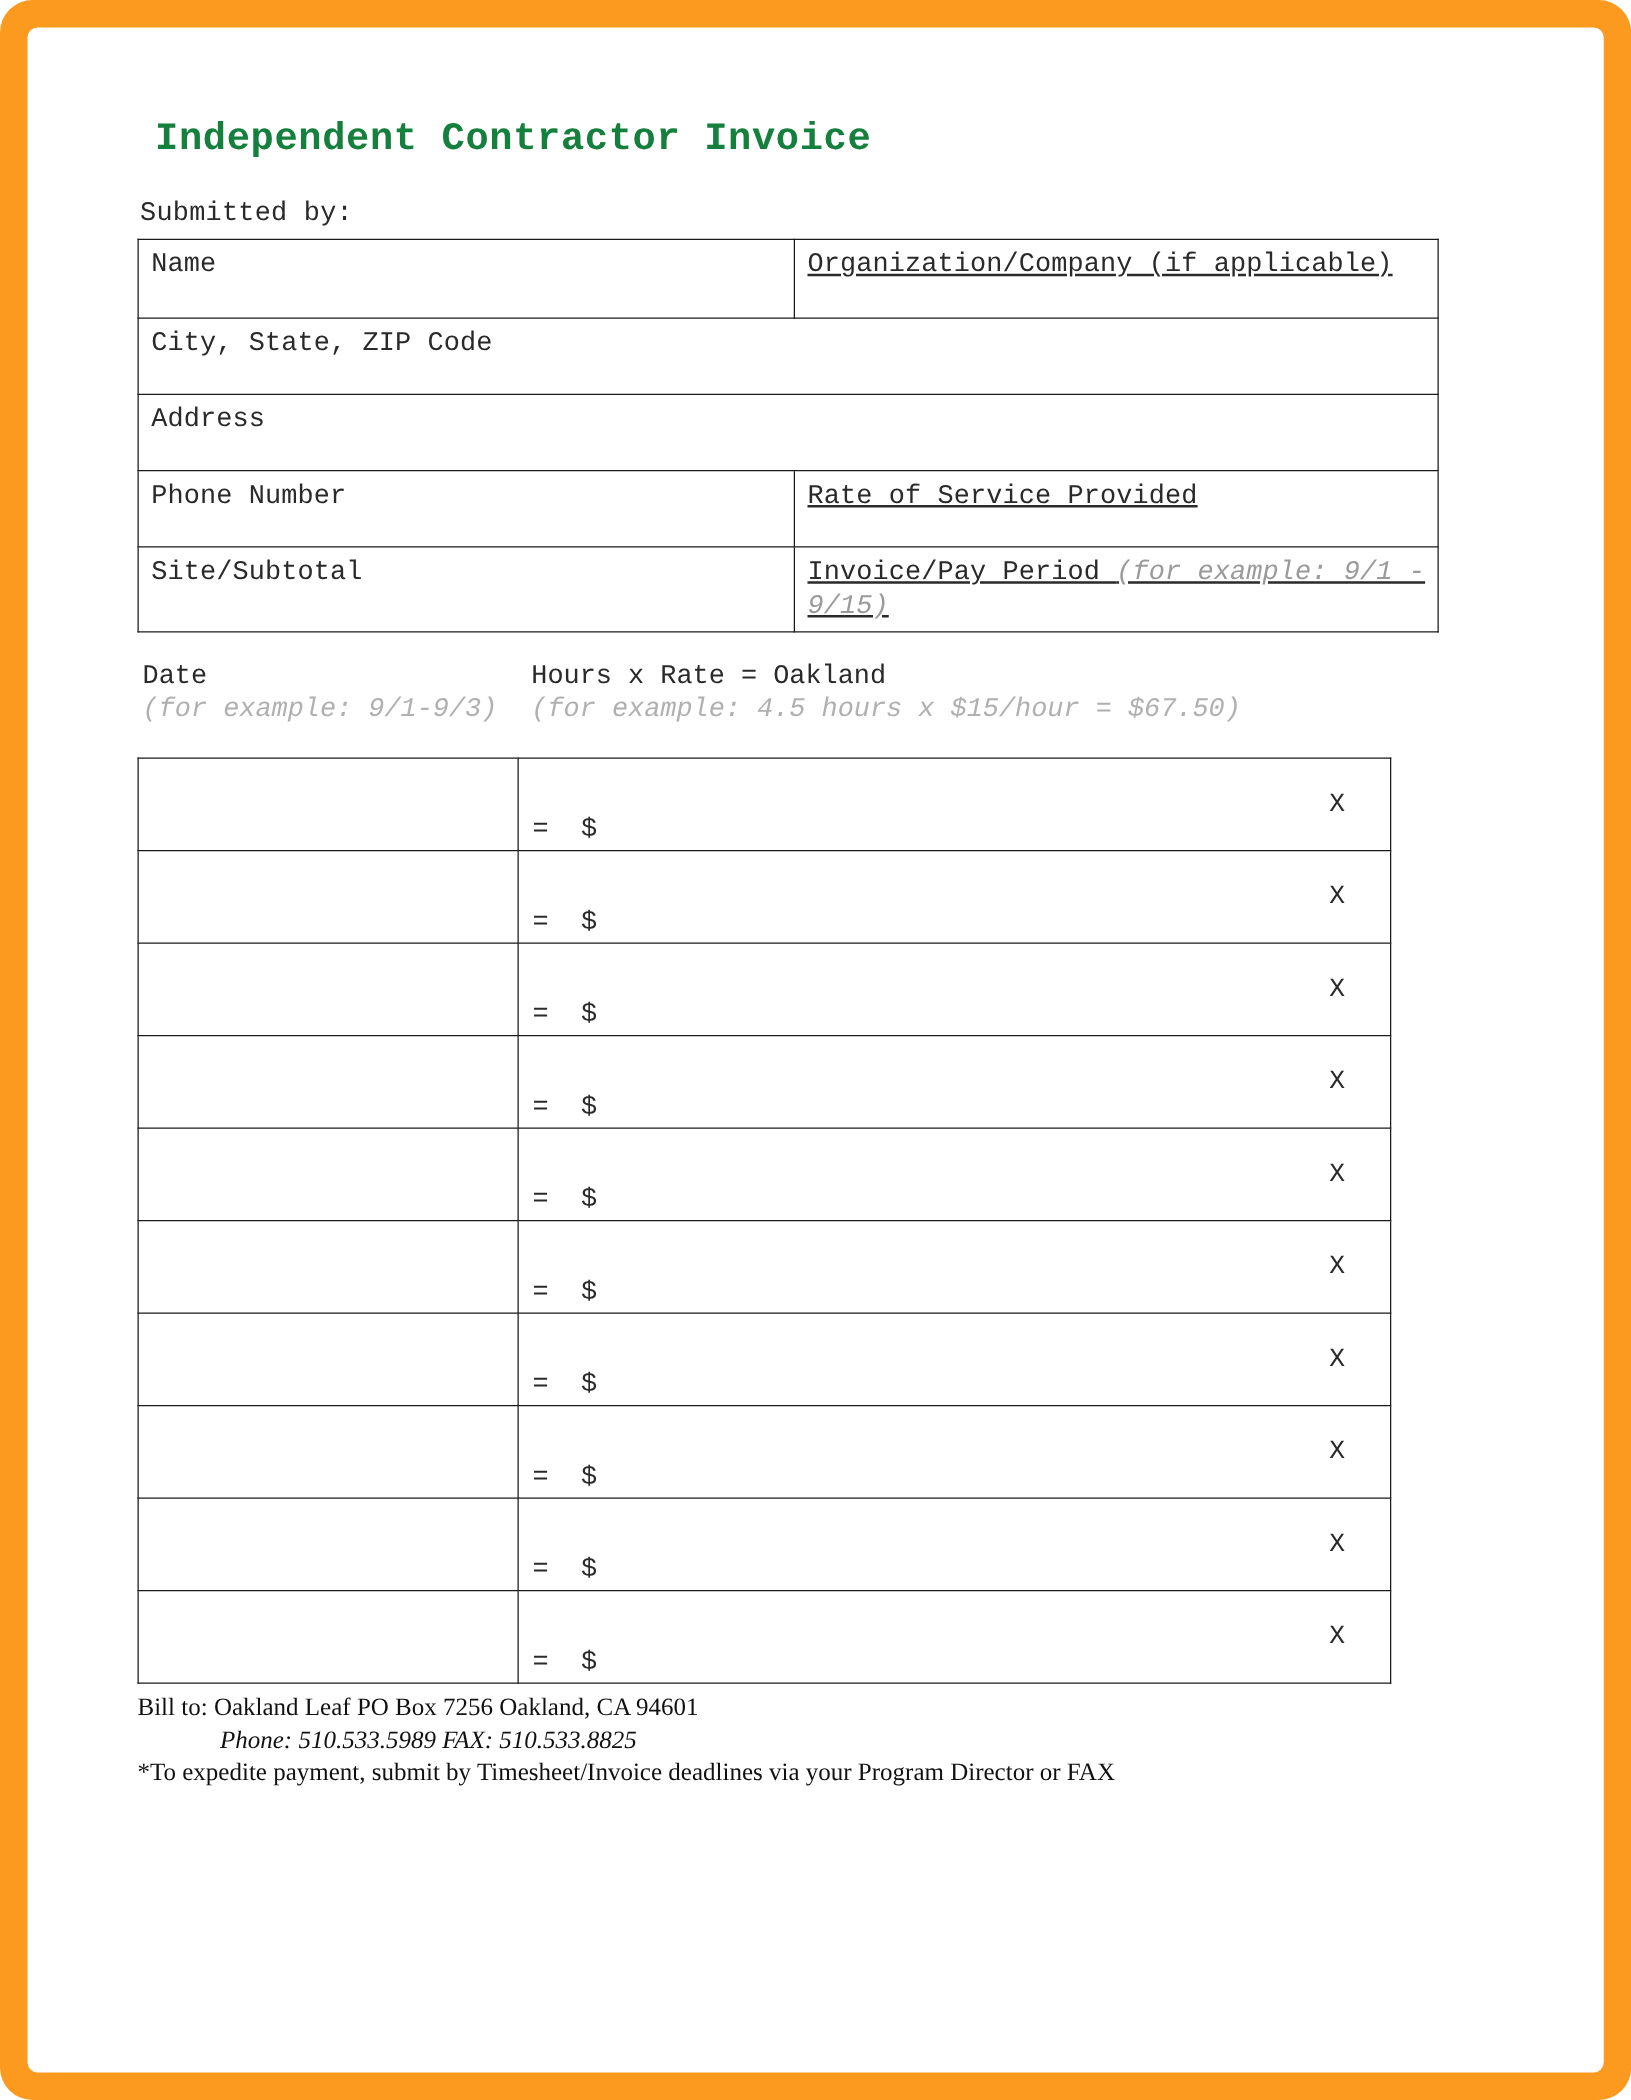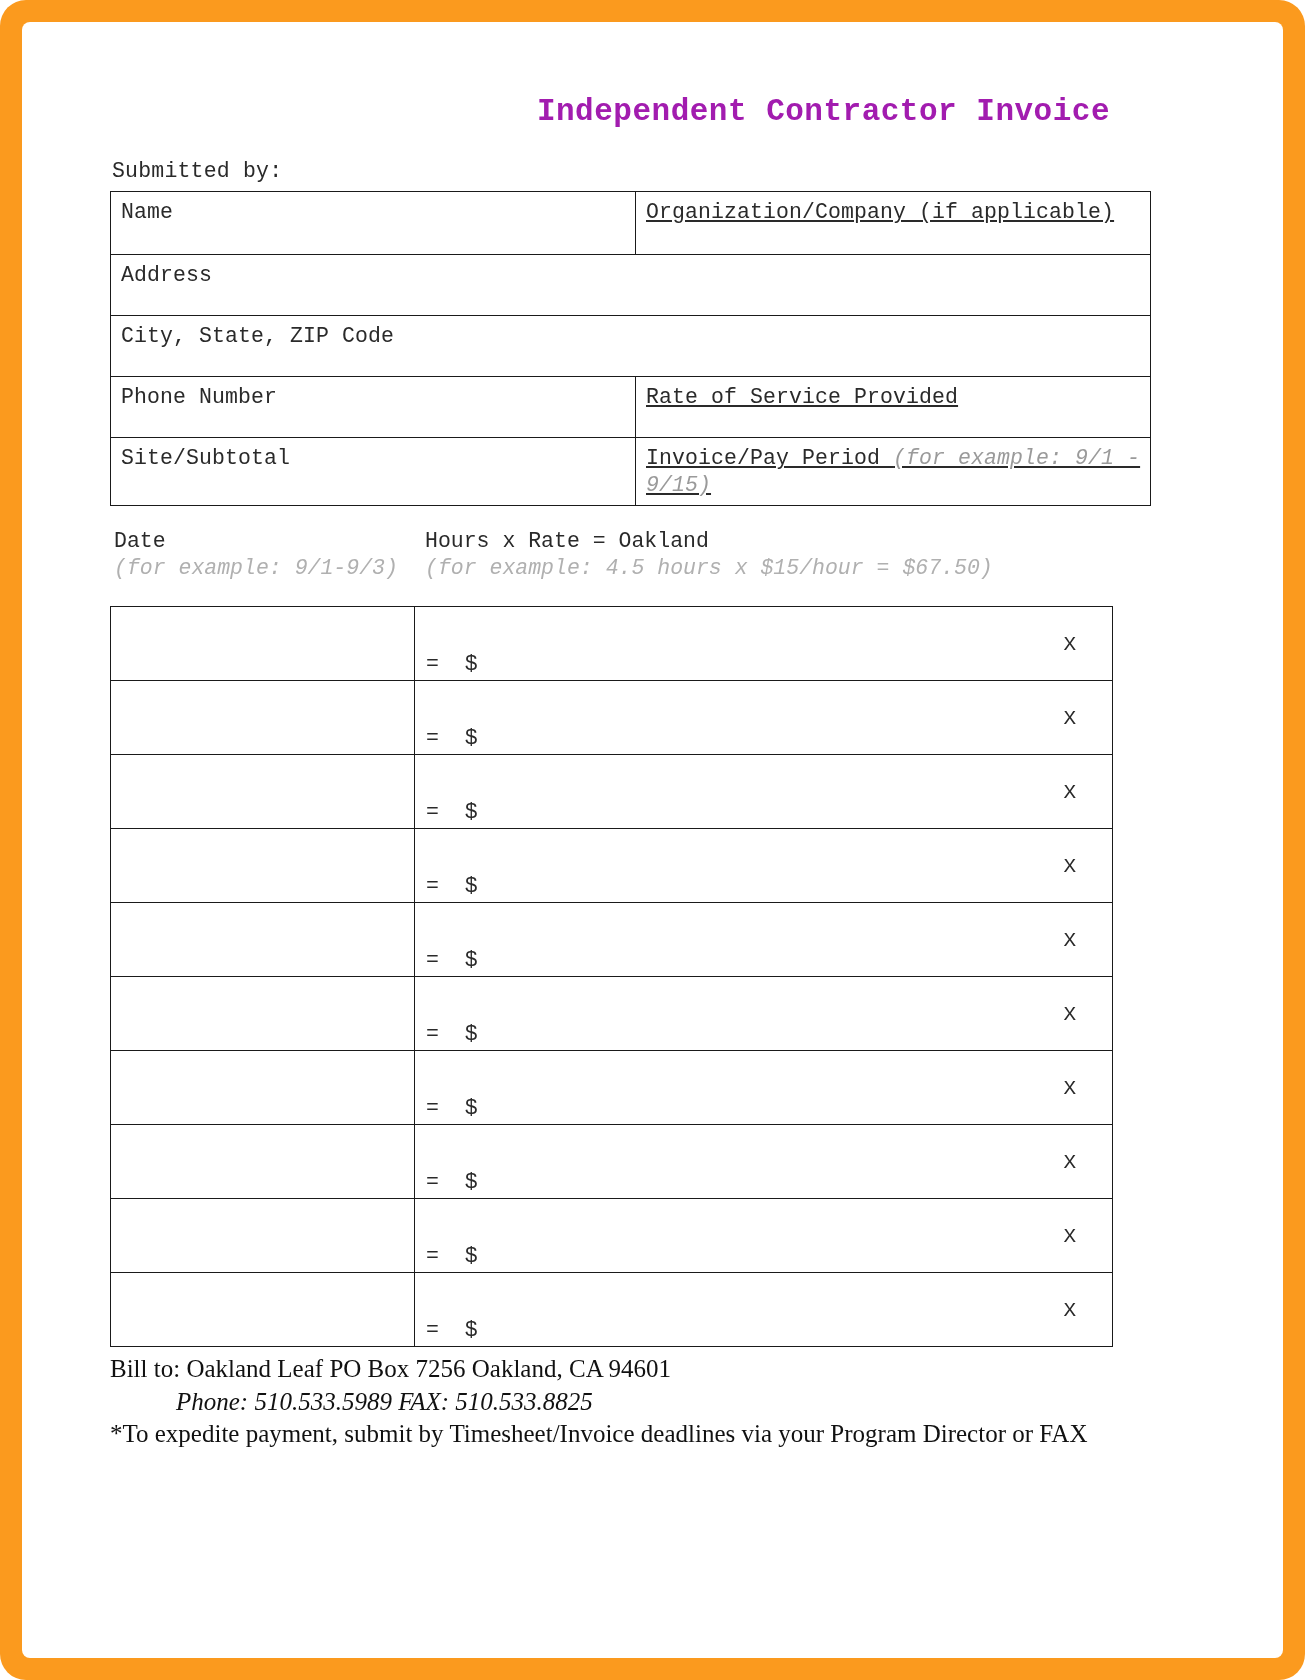--- a/index.html
+++ b/index.html
@@ -39,25 +39,25 @@
   
   #content {
     position: absolute;
     left: 88px;
     top: 72px;
     width: 1000px;
   }
 
   
   .doc-title {
-    text-align: right;
+    text-align: left;
     font-size: 31px;
     font-weight: bold;
     letter-spacing: 0.5px;
-    color: #a21caf;
+    color: #15803d;
     margin: 0 0 30px 0;
     padding-left: 14px;
   }
 
   
   .submitted-by {
     font-size: 21.5px;
     color: #2a2a2a;
     margin: 0 0 8px 2px;
     letter-spacing: 0.2px;
@@ -141,21 +141,21 @@
     top: 50%;
     transform: translateY(-50%);
     font-size: 21px;
     color: #2a2a2a;
   }
 
   
   .doc-footer {
     margin-top: 6px;
     font-family: "Liberation Serif", "DejaVu Serif", serif;
-    font-size: 25px;
+    font-size: 20px;
     line-height: 1.3;
     color: #111;
   }
   .foot-line { display: block; white-space: pre; }
   .foot-indent { padding-left: 66px; font-style: italic; }
 </style>
 </head>
 <body>
 
 <div id="page-frame">
@@ -166,24 +166,24 @@
 
       <div class="submitted-by">Submitted by:</div>
 
       <table class="info-table">
         <tbody>
           <tr>
             <td class="cell-left h-tall-1">Name</td>
             <td class="cell-right h-tall-1">Organization/Company (if applicable)</td>
           </tr>
           <tr>
+            <td class="h-tall-2" colspan="2">City, State, ZIP Code</td>
+          </tr>
+          <tr>
             <td class="h-tall-2" colspan="2">Address</td>
-          </tr>
-          <tr>
-            <td class="h-tall-2" colspan="2">City, State, ZIP Code</td>
           </tr>
           <tr>
             <td class="cell-left h-tall-2">Phone Number</td>
             <td class="cell-right h-tall-2">Rate of Service Provided</td>
           </tr>
           <tr>
             <td class="cell-left h-tall-2">Site/Subtotal</td>
             <td class="cell-right h-tall-2"><span>Invoice/Pay Period </span><span class="example-it">(for example: 9/1 - 9/15)</span></td>
           </tr>
         </tbody>

